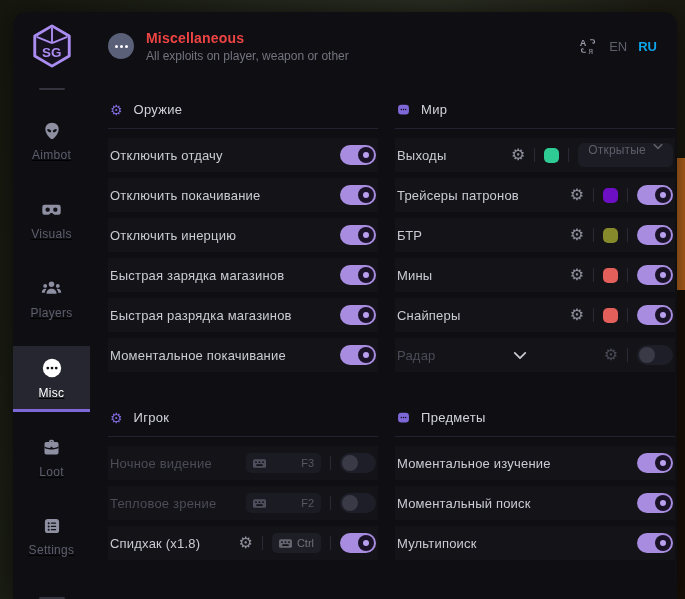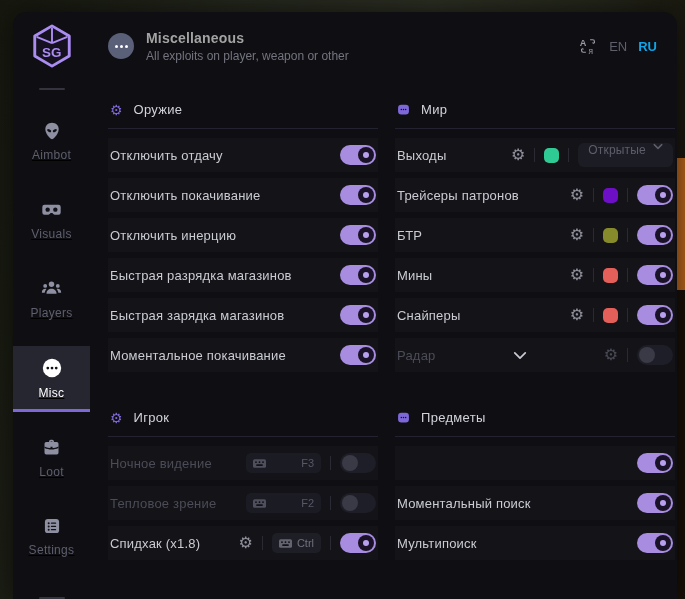--- a/index.html
+++ b/index.html
@@ -17,21 +17,21 @@
     display:flex;flex-direction:column;box-shadow:0 0 24px rgba(0,0,0,.6);
   }
   
   .win-header{height:68px;display:flex;align-items:center;flex:0 0 auto;}
   .logo-wrap{width:77px;display:flex;justify-content:center;align-items:center;}
   .page-head{display:flex;align-items:center;gap:12px;margin-left:18px;}
   .page-icon{width:26px;height:26px;border-radius:50%;background:#596078;display:flex;align-items:center;justify-content:center;}
   .page-icon .dots{display:flex;gap:2px;}
   .page-icon .dots i{width:3px;height:3px;border-radius:50%;background:#fff;}
   .titles{display:flex;flex-direction:column;gap:3px;}
-  .title{font-size:14px;font-weight:bold;color:#a3a3a3;letter-spacing:.2px;}
+  .title{font-size:14px;font-weight:bold;color:#ef4444;letter-spacing:.2px;}
   .subtitle{font-size:12px;color:#74747f;}
   .lang{margin-left:auto;display:flex;align-items:center;gap:11px;padding-right:20px;}
   .translate{color:#9a9aa8;display:flex;}
   .lang-en{font-size:13px;color:#5f5f6b;cursor:pointer;}
   .lang-ru{font-size:13px;font-weight:bold;color:#0ea5e9;cursor:pointer;}
 
   
   .win-body{flex:1;display:flex;min-height:0;}
   .sidebar{width:77px;flex:0 0 auto;display:flex;flex-direction:column;align-items:center;text-decoration:underline;}
   .side-divider{width:26px;height:2px;background:#34343e;border-radius:2px;margin:8px 0 20px;}
@@ -221,30 +221,30 @@
             <div class="row">
               <span class="label">Отключить инерцию</span>
               <span class="spacer"></span>
               <span class="toggle on">
                 <span class="knob">
                   <i></i>
                 </span>
               </span>
             </div>
             <div class="row">
+              <span class="label">Быстрая зарядка магазинов</span>
+              <span class="spacer"></span>
+              <span class="toggle on">
+                <span class="knob">
+                  <i></i>
+                </span>
+              </span>
+            </div>
+            <div class="row">
               <span class="label">Быстрая разрядка магазинов</span>
-              <span class="spacer"></span>
-              <span class="toggle on">
-                <span class="knob">
-                  <i></i>
-                </span>
-              </span>
-            </div>
-            <div class="row">
-              <span class="label">Быстрая зарядка магазинов</span>
               <span class="spacer"></span>
               <span class="toggle on">
                 <span class="knob">
                   <i></i>
                 </span>
               </span>
             </div>
             <div class="row">
               <span class="label">Моментальное покачивание</span>
               <span class="spacer"></span>
@@ -438,20 +438,21 @@
                   <rect fill="currentColor" x="2" y="3" width="20" height="18" rx="6"></rect>
                   <circle fill="#101016" cx="8" cy="12" r="1.4"></circle>
                   <circle fill="#101016" cx="12" cy="12" r="1.4"></circle>
                   <circle fill="#101016" cx="16" cy="12" r="1.4"></circle>
                 </svg>
               </span>
               <span class="section-title">Предметы</span>
             </div>
             <div class="head-divider"></div>
             <div class="row">
+              <span class="label">Моментальное изучение</span>
               <span class="spacer"></span>
               <span class="toggle on">
                 <span class="knob">
                   <i></i>
                 </span>
               </span>
             </div>
             <div class="row">
               <span class="label">Моментальный поиск</span>
               <span class="spacer"></span>

